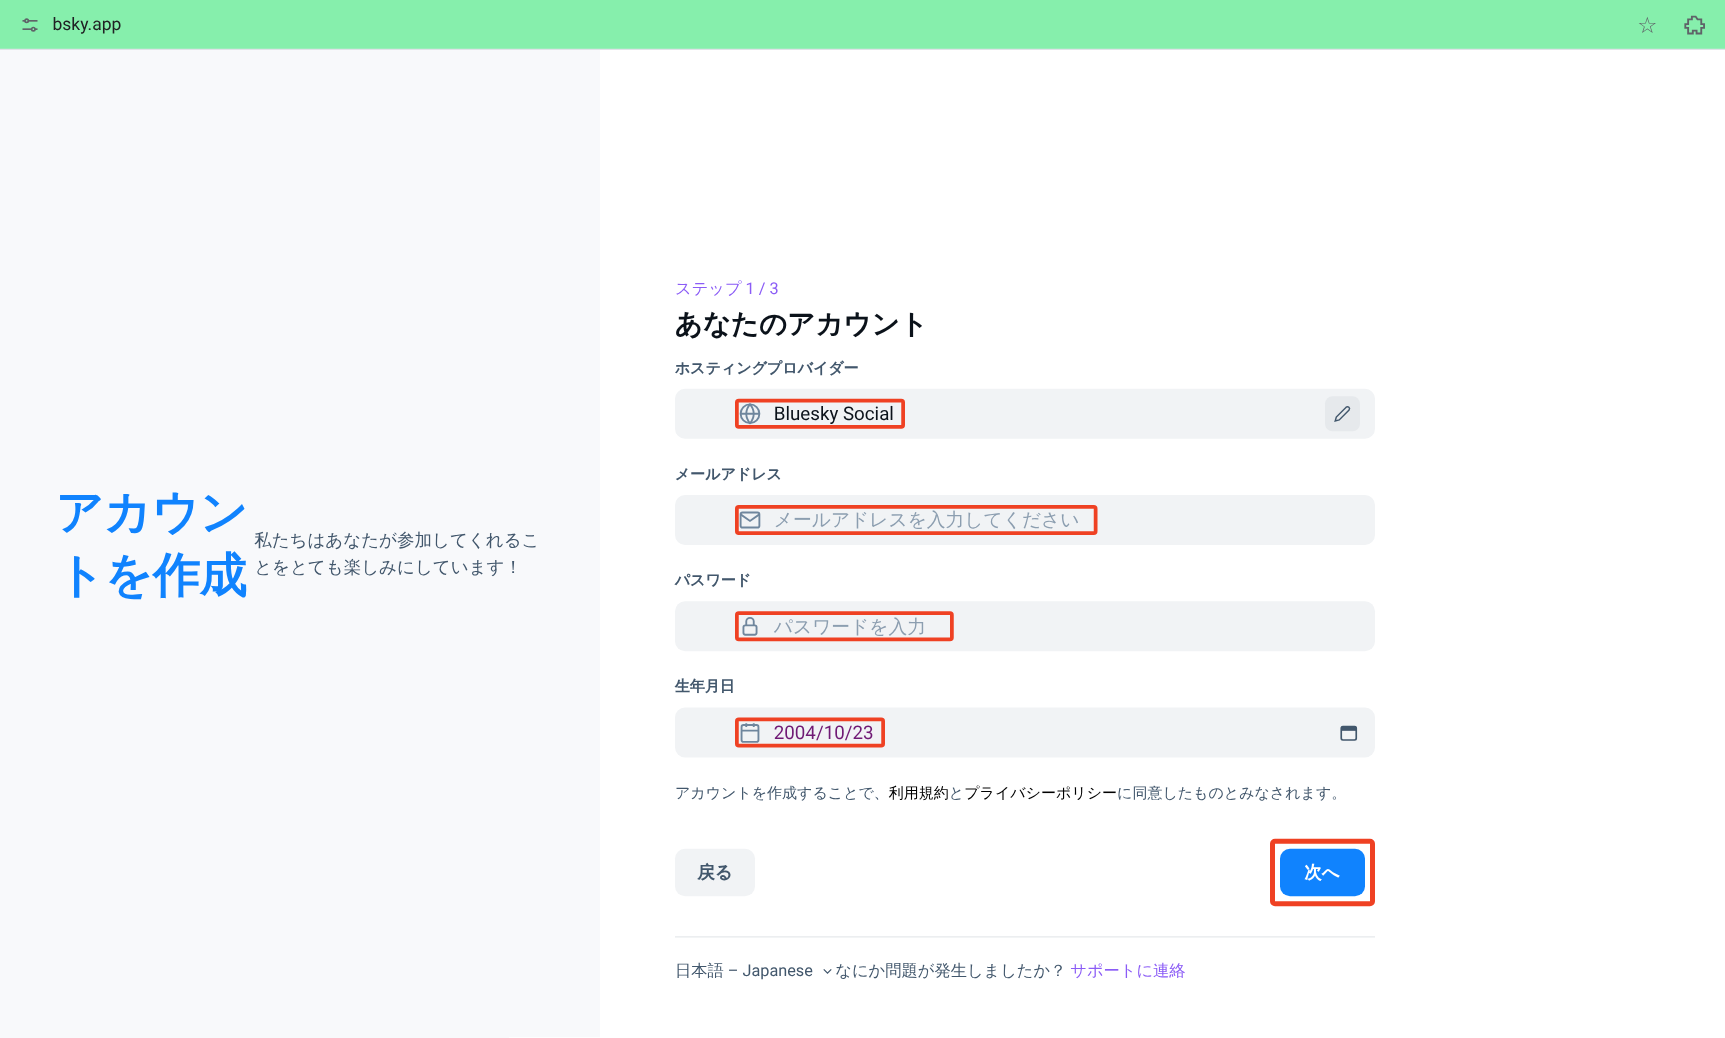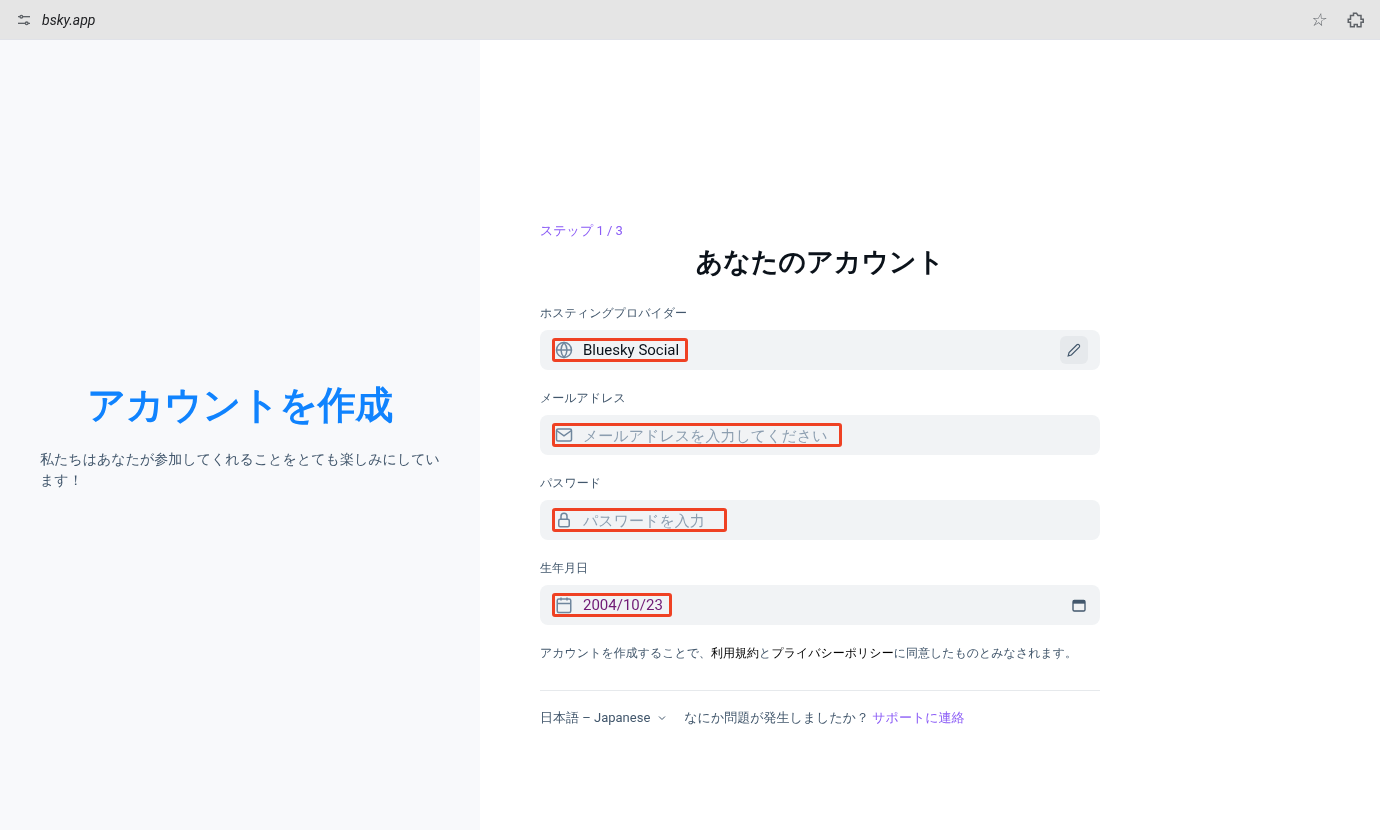--- a/index.html
+++ b/index.html
@@ -8,27 +8,26 @@
       box-sizing: border-box;
     }
     body {
       font-family: -apple-system, BlinkMacSystemFont, "Segoe UI", Roboto, Helvetica, Arial, sans-serif;
       background: #fff;
       color: #000;
       overflow: hidden;
     }
     .browser-bar {
       height: 40px;
-      background: #e5e5e5;
+      background: #86efac;
       border-bottom: 1px solid #e0e2e8;
       display: flex;
       align-items: center;
       padding: 0 16px;
       gap: 12px;
-      font-style: italic;
     }
     .url-area {
       display: flex;
       align-items: center;
       gap: 10px;
       flex: 1;
     }
     .site-icon {
       width: 16px;
       height: 16px;
@@ -52,21 +51,21 @@
       height: 18px;
     }
     .app-container {
       display: flex;
       height: calc(100vh - 40px);
     }
     .left-panel {
       width: 480px;
       background: #f8f9fb;
       display: flex;
-      flex-direction: column;
+      flex-direction: row;
       justify-content: center;
       align-items: center;
       padding: 0 40px;
     }
     .left-title {
       font-size: 38px;
       font-weight: 800;
       color: #1083fe;
       letter-spacing: -0.5px;
       text-align: center;
@@ -88,30 +87,29 @@
     }
     .form-container {
       width: 560px;
     }
     .step-text {
       font-size: 13px;
       color: #8b5cf6;
       margin-bottom: 4px;
     }
     .section-title {
-      font-size: 27px;
+      font-size: 22px;
       font-weight: 700;
       color: #0b121a;
-      margin-bottom: 25px;
-      text-align: center;
+      margin-bottom: 12px;
     }
     .field-label {
       font-size: 12px;
       color: #42576c;
-      font-weight: 400;
+      font-weight: 700;
       margin-bottom: 8px;
     }
     .input-field {
       width: 100%;
       height: 40px;
       background: #f1f3f5;
       border: none;
       border-radius: 8px;
       display: flex;
       align-items: center;
@@ -162,20 +160,21 @@
       justify-content: center;
       color: #42576c;
       cursor: pointer;
     }
     .highlight-box {
       border: 3px solid #ef4123;
       border-radius: 3px;
       display: inline-flex;
       align-items: center;
       padding-right: 6px;
+      margin-left: 36px;
     }
     .highlight-box.expand {
       width: 100%;
     }
     .terms-text {
       font-size: 12px;
       color: #42576c;
       margin-bottom: 28px;
     }
     .terms-text a {
@@ -215,21 +214,20 @@
     }
     .divider {
       border-top: 1px solid #e6e9ec;
       margin-bottom: 18px;
     }
     .footer-row {
       display: flex;
       align-items: center;
       font-size: 13px;
       color: #42576c;
-      gap: 16px;
     }
     .lang-selector {
       display: flex;
       align-items: center;
       gap: 6px;
       cursor: pointer;
     }
     .footer-link {
       color: #8b5cf6;
       text-decoration: none;
@@ -343,20 +341,26 @@
               <rect x="3" y="5" width="18" height="16" rx="2" fill="none" stroke="currentColor" stroke-width="2"></rect>
               <rect x="3" y="5" width="18" height="5" fill="currentColor"></rect>
             </svg>
         </div>
       </div>
 
       <div class="terms-text">
         <span>アカウントを作成することで、</span><a href="#">利用規約</a><span>と</span><a href="#">プライバシーポリシー</a><span>に同意したものとみなされます。</span>
       </div>
 
+      <div class="button-row">
+        <button class="back-btn">戻る</button>
+        <div class="next-btn-wrapper">
+          <button class="next-btn">次へ</button>
+        </div>
+      </div>
 
       <div class="divider"></div>
 
       <div class="footer-row">
         <div class="lang-selector">
           <span>日本語 – Japanese</span>
           <span>
             <svg width="12" height="12" viewBox="0 0 24 24" fill="none" stroke="currentColor" stroke-width="2">
                 <polyline points="6 9 12 15 18 9"></polyline>
               </svg>

